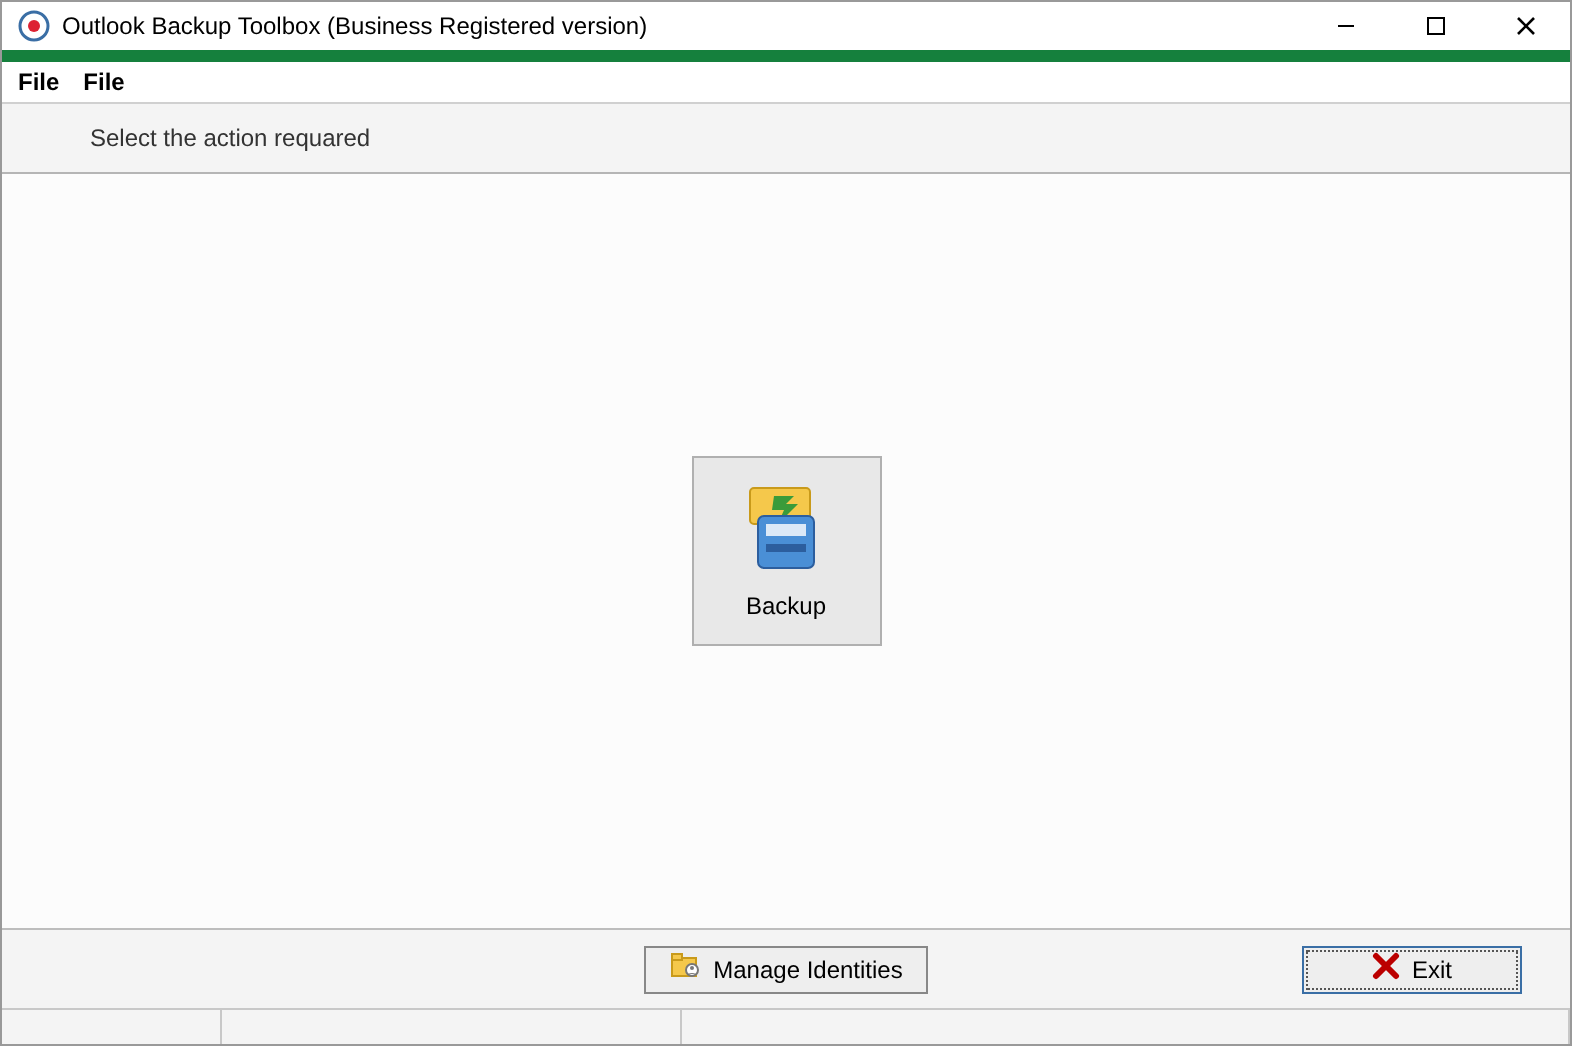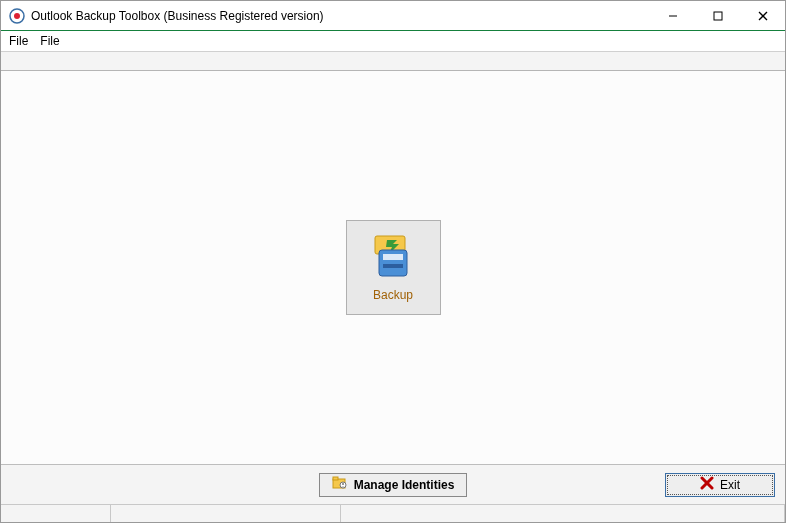--- a/index.html
+++ b/index.html
@@ -14,21 +14,21 @@
     border: 1px solid #999;
     display: flex;
     flex-direction: column;
   }
   .titlebar {
     height: 30px;
     display: flex;
     align-items: center;
     padding: 0 0 0 8px;
     background: #fff;
-    border-bottom: 1px solid #15803d;
+    border-bottom: 6px solid #15803d;
     text-align: right;
   }
   .titlebar .app-icon {
     width: 16px; height: 16px;
     margin-right: 6px;
     display: inline-flex; align-items: center; justify-content: center;
   }
   .titlebar .title-text { font-size: 12px; color: #000; }
   .window-controls { margin-left: auto; display: flex; }
   .window-controls .ctrl {
@@ -38,21 +38,21 @@
   }
   .menubar {
     height: 20px;
     display: flex;
     align-items: center;
     gap: 12px;
     padding: 0 8px;
     background: #fff;
     font-size: 12px;
   }
-  .menubar .menu-item { cursor: default; }
+  .menubar .menu-item { cursor: default; font-weight: bold; }
   .header-block {
     background: #f4f4f4;
     border-top: 1px solid #d0d0d0;
     border-bottom: 1px solid #b5b5b5;
     padding: 8px 18px 10px 18px;
   }
   .header-block h1 {
     margin: 0;
     font-size: 20px;
     font-weight: normal;
@@ -77,21 +77,21 @@
     background: #e8e8e8;
     border: 1px solid #b0b0b0;
     display: flex;
     flex-direction: column;
     align-items: center;
     justify-content: center;
     gap: 6px;
     cursor: default;
   }
   .action-btn .icon-slot { width: 48px; height: 48px; position: relative; }
-  .action-btn .label { font-size: 12px; color: #a16207; }
+  .action-btn .label { font-size: 12px; color: #000000; }
   .bottom-bar {
     height: 40px;
     background: #f4f4f4;
     border-top: 1px solid #bdbdbd;
     display: flex;
     align-items: center;
     padding: 0 10px;
     position: relative;
   }
   .statusbar {
@@ -114,21 +114,20 @@
     cursor: default;
   }
   .btn.exit {
     width: 110px;
     border: 1px solid #3a6ea5;
     outline: 1px dotted #555;
     outline-offset: -3px;
   }
   .manage-wrap {
     margin: 0 auto;
-    font-weight: bold;
   }
   
 </style>
 </head>
 <body>
 
 <div class="titlebar">
   <span class="app-icon">
     <svg width="16" height="16" viewBox="0 0 16 16">
       <circle cx="8" cy="8" r="7" fill="none" stroke="#3a6ea5" stroke-width="1.5"></circle>
@@ -155,20 +154,21 @@
     </div>
   </div>
 </div>
 
 <div class="menubar">
   <span class="menu-item">File</span>
   <span class="menu-item">File</span>
 </div>
 
 <div class="header-block">
+  <div class="sub">Select the action requared</div>
 </div>
 
 <div class="content">
   <div class="action-btn">
     <span class="icon-slot">
       <svg width="48" height="48" viewBox="0 0 48 48">
         <rect x="6" y="2" width="30" height="18" rx="2" fill="#f5c84b" stroke="#c99a1a"></rect>
         <path d="M18 6 l10 0 l-4 4 l6 0 l-10 10 l3 -7 l-6 0 z" fill="#3a9b3a"></path>
         <rect x="10" y="16" width="28" height="26" rx="3" fill="#4a8fd6" stroke="#2c5e9e"></rect>
         <rect x="14" y="20" width="20" height="6" fill="#dce9f7"></rect>
@@ -188,21 +188,21 @@
           <rect x="1" y="3" width="12" height="9" fill="#f5c84b" stroke="#c99a1a"></rect>
           <rect x="1" y="1" width="5" height="3" fill="#f5c84b" stroke="#c99a1a"></rect>
           <circle cx="11" cy="9" r="3" fill="#fff" stroke="#777"></circle>
           <circle cx="11" cy="8" r="1" fill="#777"></circle>
           <path d="M9 11 q2 -1 4 0" fill="#777"></path>
         </svg>
       </span>
       <span>Manage Identities</span>
     </div>
   </div>
-  <div class="btn exit" style="position:absolute; right:10px;">
+  <div class="btn exit" style="position:absolute; right:24px;">
     <span>
       <svg width="14" height="14" viewBox="0 0 14 14">
         <line x1="2" y1="2" x2="12" y2="12" stroke="#b00" stroke-width="3" stroke-linecap="round"></line>
         <line x1="12" y1="2" x2="2" y2="12" stroke="#b00" stroke-width="3" stroke-linecap="round"></line>
       </svg>
     </span>
     <span>Exit</span>
   </div>
 </div>
 

